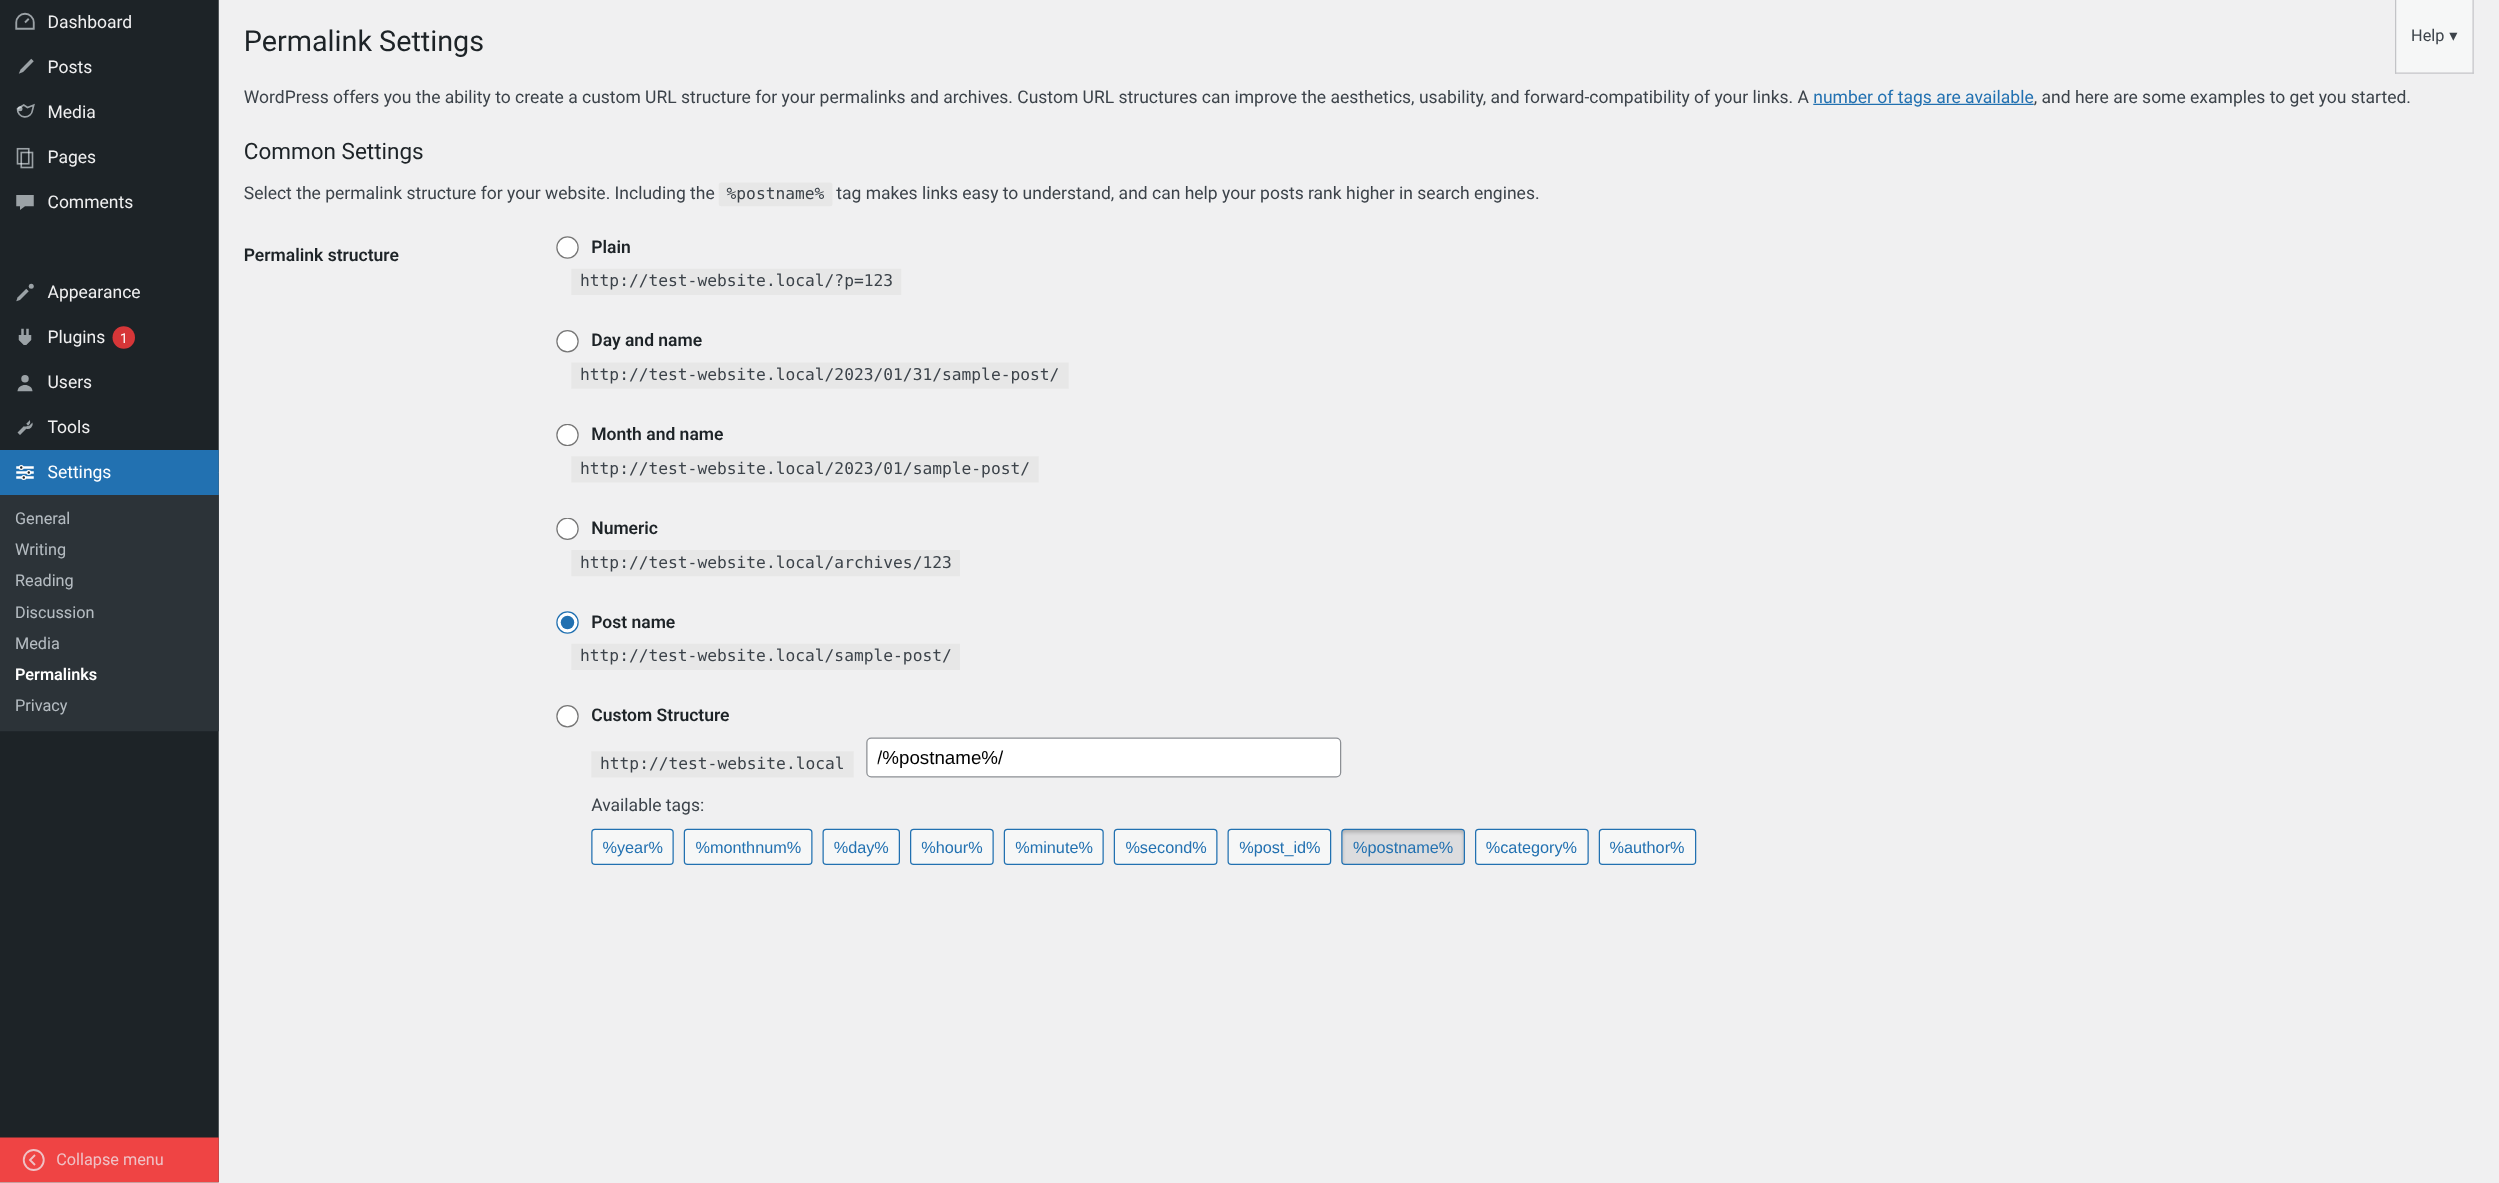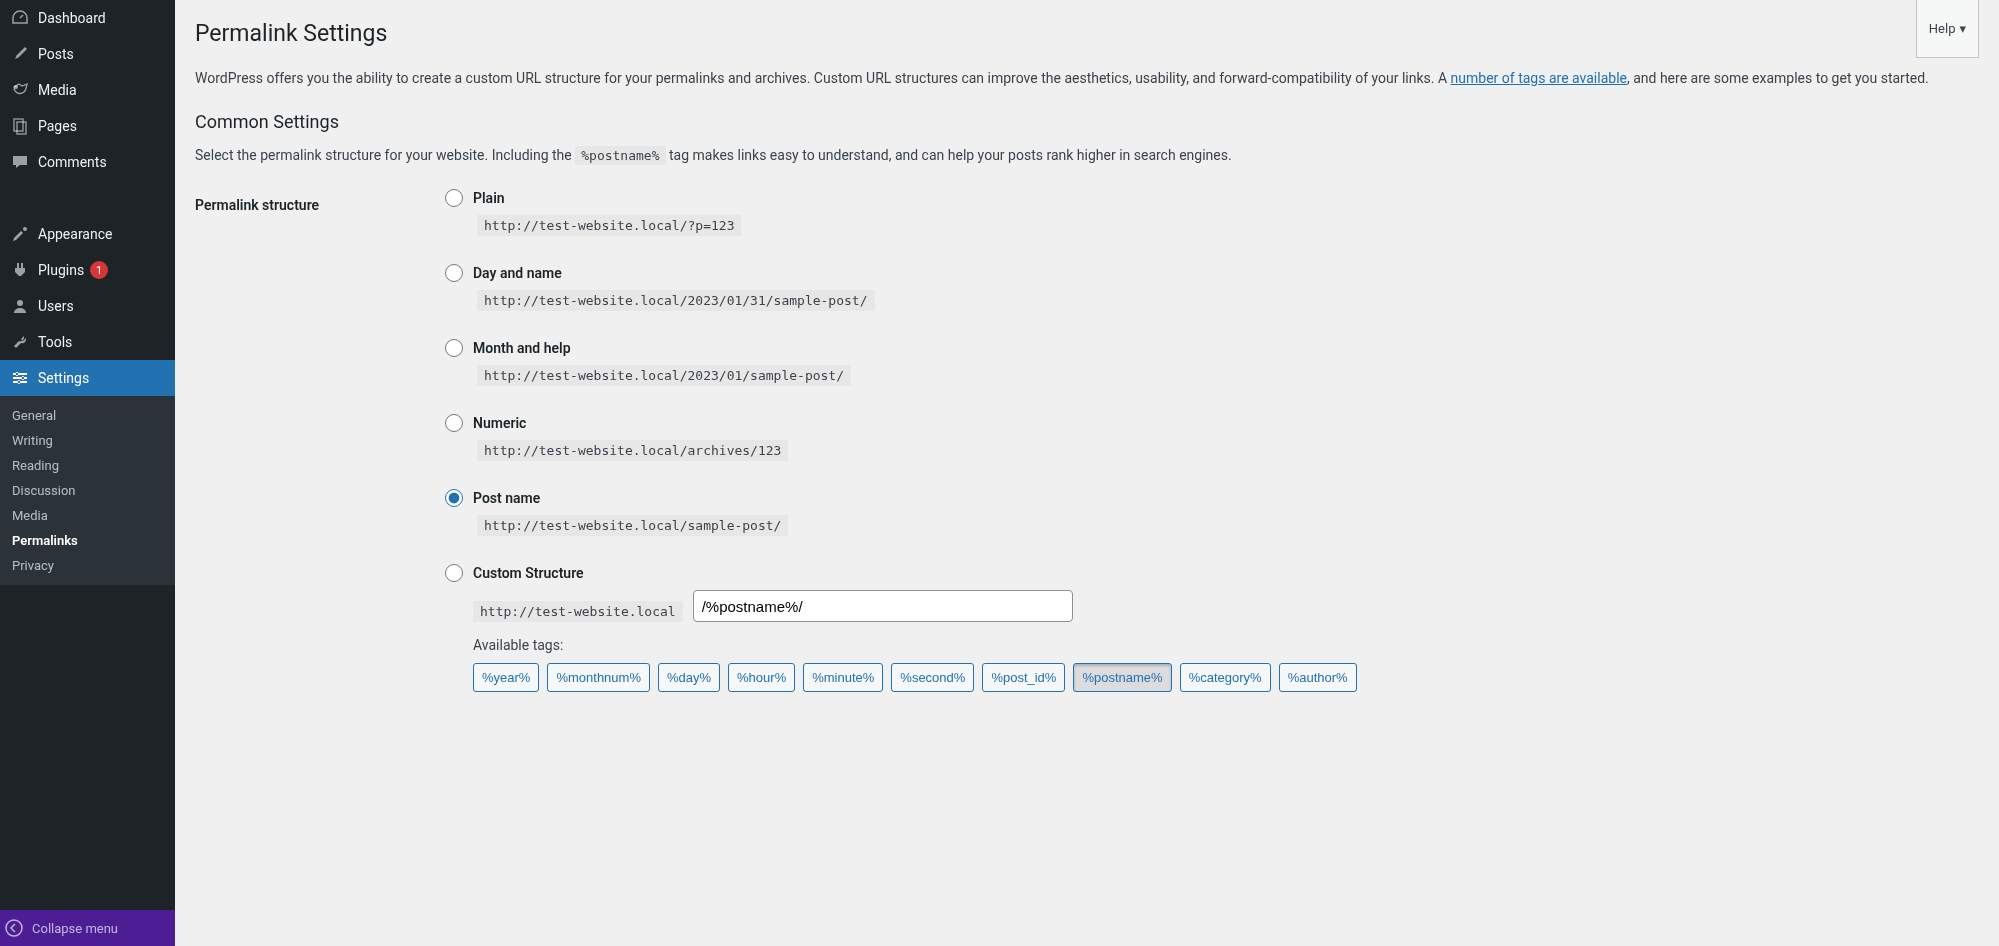--- a/index.html
+++ b/index.html
@@ -54,23 +54,23 @@
     }
     .submenu li.active a { color: #fff; font-weight: 600; }
     .update-badge {
       display: inline-flex; align-items: center; justify-content: center;
       min-width: 18px; height: 18px; border-radius: 9px;
       background: #d63638; color: #fff; font-size: 11px; margin-left: 6px;
       padding: 0 5px;
     }
     .collapse {
       margin-top: auto;
-      display: flex; align-items: center; padding: 8px 4px;
+      display: flex; align-items: center; padding: 8px 17px;
       color: rgba(240,246,252,.7); font-size: 13px; cursor: pointer;
-      background: #4c1d95;
+      background: #ef4444;
     }
     .collapse .icon { width: 20px; height: 20px; margin-right: 8px;
       display: inline-flex; align-items: center; justify-content: center; }
 
     .content { flex: 1; padding: 20px 20px 0 20px; position: relative; overflow: hidden; }
     h1 { font-size: 23px; font-weight: 400; color: #1d2327; margin: 0 0 20px; }
     h2 { font-size: 18px; font-weight: 400; color: #1d2327; margin: 22px 0 12px; }
     p.desc { font-size: 14px; color: #3c434a; line-height: 1.6; margin-bottom: 8px; }
     a.link { color: #2271b1; text-decoration: underline; }
     code.tag {
@@ -87,21 +87,21 @@
     .form-label { width: 210px; font-weight: 600; font-size: 14px; color: #1d2327; padding-top: 8px; }
     .form-field { flex: 1; }
     .radio-row { margin-bottom: 28px; }
     .radio-line { display: flex; align-items: center; gap: 10px; margin-bottom: 8px; }
     .radio-line input[type=radio] {
       width: 18px; height: 18px; accent-color: #2271b1; cursor: pointer;
     }
     .radio-line label { font-size: 14px; font-weight: 600; color: #1d2327; cursor: pointer; }
     .example {
       font-family: Consolas, Monaco, monospace; font-size: 13px;
-      background: #e7e7e7; padding: 3px 7px; margin-left: 32px;
+      background: #e7e7e7; padding: 3px 7px; margin-left: 12px;
       display: inline-block;
     }
     .custom-line { display: flex; align-items: flex-end; gap: 10px; margin-left: 28px; }
     .custom-line .example { margin-left: 0; }
     .text-input {
       border: 1px solid #8c8f94; border-radius: 4px; height: 32px;
       padding: 0 8px; font-size: 15px; width: 380px;
     }
     .avail { font-size: 14px; margin: 15px 0 10px 28px; }
     .tags { display: flex; flex-wrap: wrap; gap: 8px; margin-left: 28px; }
@@ -295,21 +295,21 @@
           <div class="radio-row"><div class="radio-line">
               <input type="radio" name="perm" style="">
               <label>Plain</label>
             </div><span class="example">http://test-website.local/?p=123</span></div>
           <div class="radio-row"><div class="radio-line">
               <input type="radio" name="perm" style="">
               <label>Day and name</label>
             </div><span class="example">http://test-website.local/2023/01/31/sample-post/</span></div>
           <div class="radio-row"><div class="radio-line">
               <input type="radio" name="perm" style="">
-              <label>Month and help</label>
+              <label>Month and name</label>
             </div><span class="example">http://test-website.local/2023/01/sample-post/</span></div>
           <div class="radio-row"><div class="radio-line">
               <input type="radio" name="perm" style="">
               <label>Numeric</label>
             </div><span class="example">http://test-website.local/archives/123</span></div>
           <div class="radio-row"><div class="radio-line">
               <input type="radio" name="perm" checked="" style="">
               <label>Post name</label>
             </div><span class="example">http://test-website.local/sample-post/</span></div>
           <div class="radio-row">

